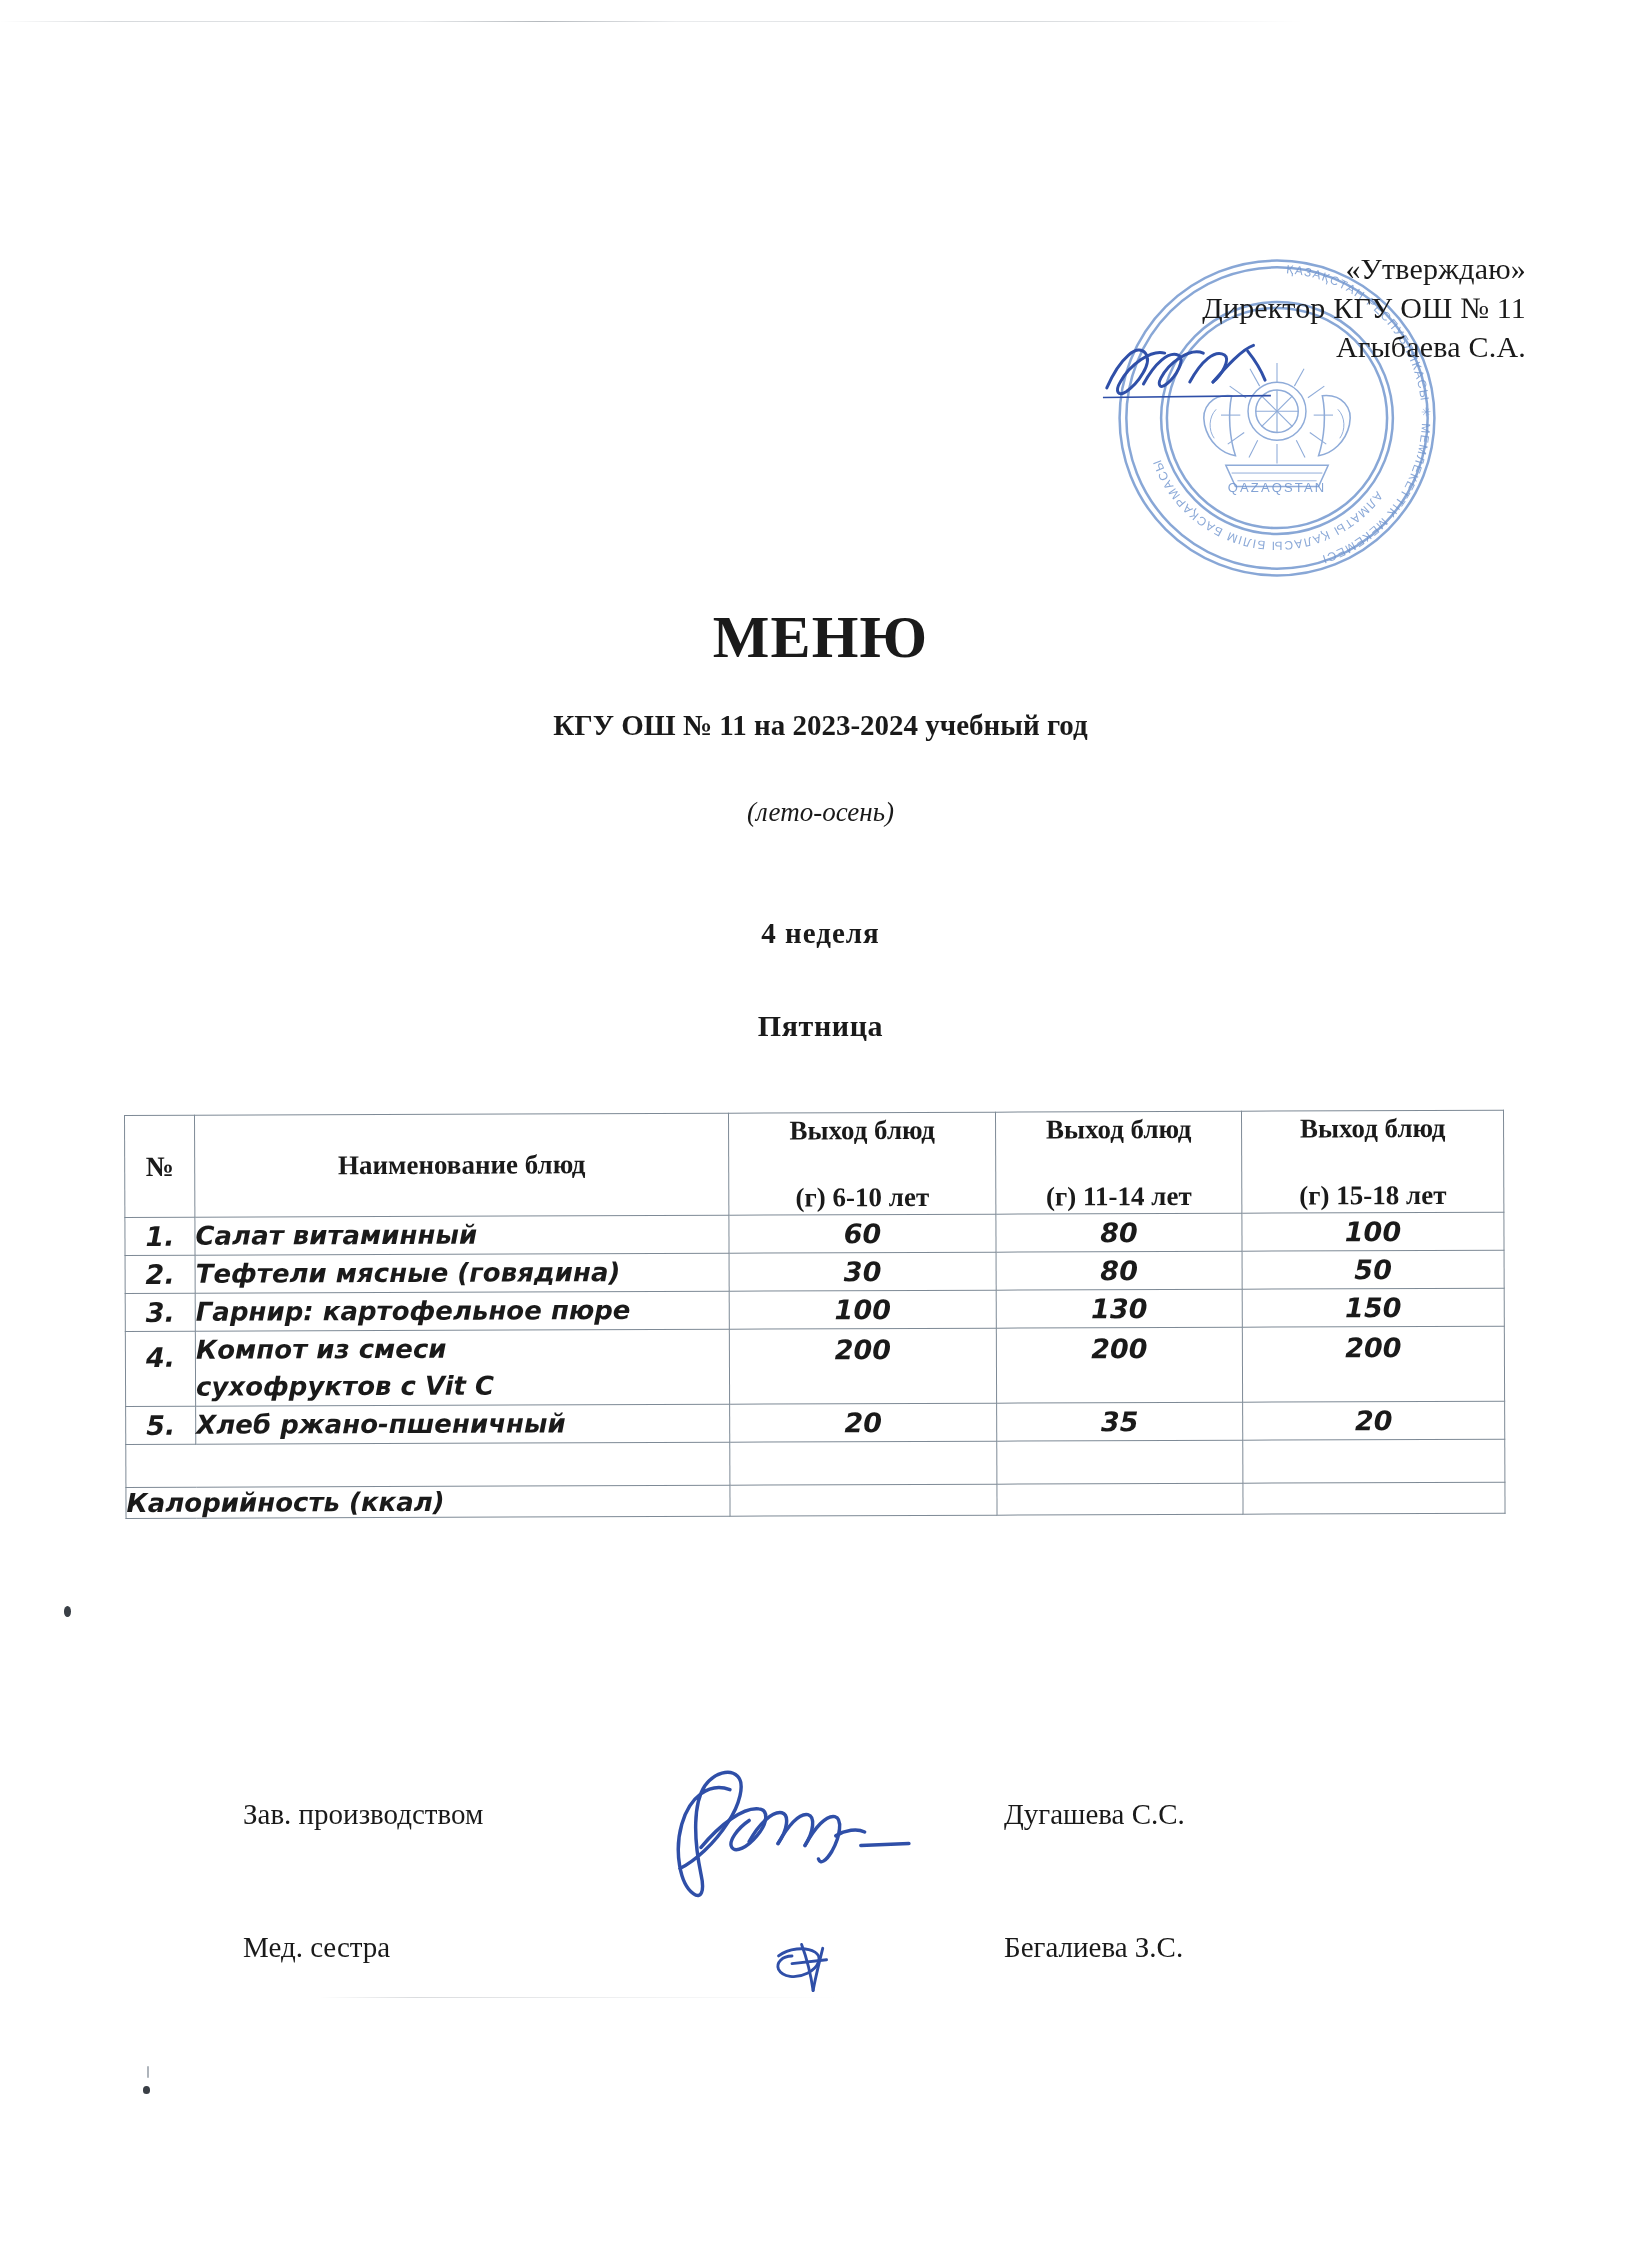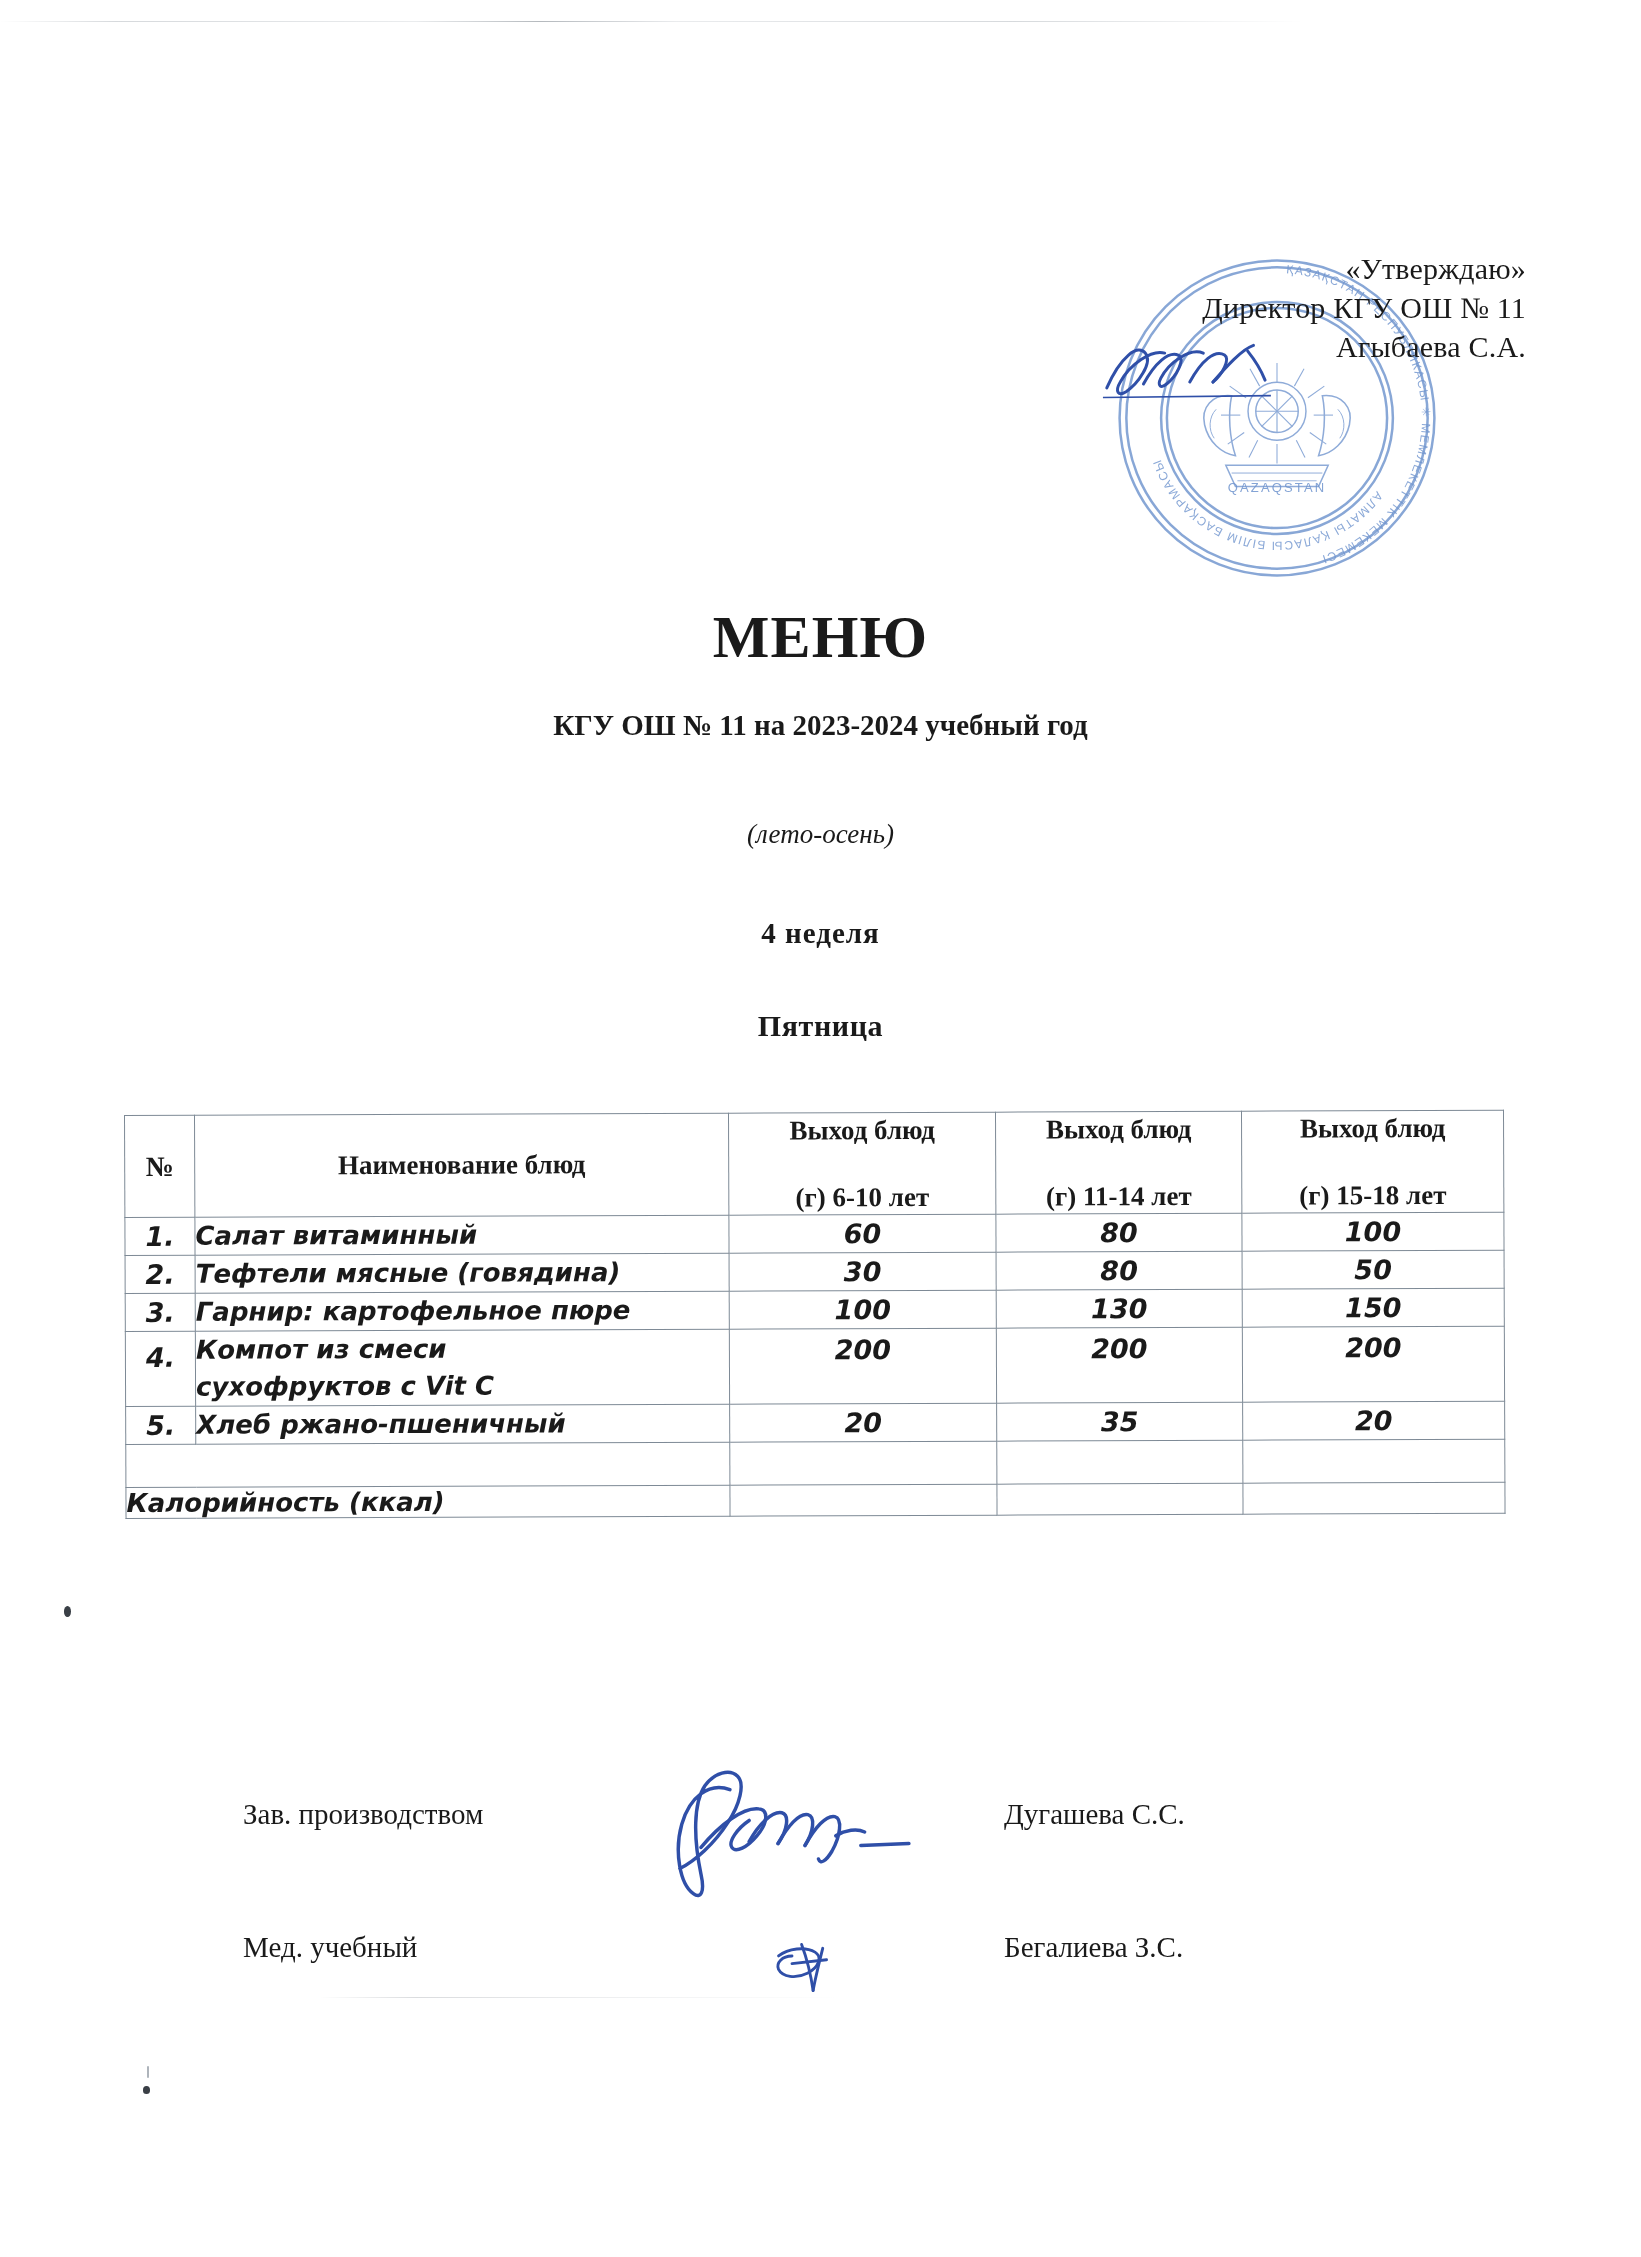--- a/index.html
+++ b/index.html
@@ -105,21 +105,21 @@
     left: 0; top: 705px;
     width: 1641px;
     text-align: center;
     font-size: 29px;
     font-weight: bold;
     line-height: 1.42;
   }
   .subtitle .ln { display: block; }
   .season {
     position: absolute;
-    left: 0; top: 819px;
+    left: 0; top: 797px;
     width: 1641px;
     text-align: center;
     font-size: 27px;
     font-style: italic;
     font-weight: normal;
   }
   .week-line {
     position: absolute;
     left: 0; top: 917px;
     width: 1641px;
@@ -411,21 +411,21 @@
           <path d="M 66,96 C 86,72 110,54 126,56 C 136,57 136,70 124,84 C 114,96 102,102 98,96 C 94,90 104,76 116,68"></path>
           <path d="M 116,90 C 126,72 140,58 150,60 C 158,62 156,78 146,92"></path>
           <path d="M 146,92 C 156,74 168,60 177,62 C 185,64 183,80 174,94"></path>
           <path d="M 174,94 C 184,76 196,62 205,64 C 213,66 211,84 202,100 C 196,110 190,114 188,108"></path>
           <path d="M 206,84 C 216,78 228,76 236,80"></path>
           <path d="M 232,94 L 282,92"></path>
         </g>
       </svg>
     </div>
 
-    <div class="sig-role" style="left:243px; top:1931px;">Мед. учебный</div>
+    <div class="sig-role" style="left:243px; top:1931px;">Мед. сестра</div>
     <div class="sig-name" style="left:1004px; top:1931px;">Бегалиева З.С.</div>
     <div class="sig-mark" style="left:763px; top:1931px;">
       <svg width="106" height="72" viewBox="0 0 110 75" xmlns="http://www.w3.org/2000/svg">
         <g fill="none" stroke="#2f4fa8" stroke-width="3" stroke-linecap="round" stroke-linejoin="round">
           <path d="M 16,26 C 26,18 44,16 54,22 C 62,27 58,38 46,44 C 34,50 20,48 16,40 C 13,33 20,26 30,26"></path>
           <path d="M 40,14 C 46,30 50,48 52,62"></path>
           <path d="M 62,18 C 58,34 54,50 52,62"></path>
           <path d="M 30,34 L 66,30"></path>
         </g>
       </svg>

